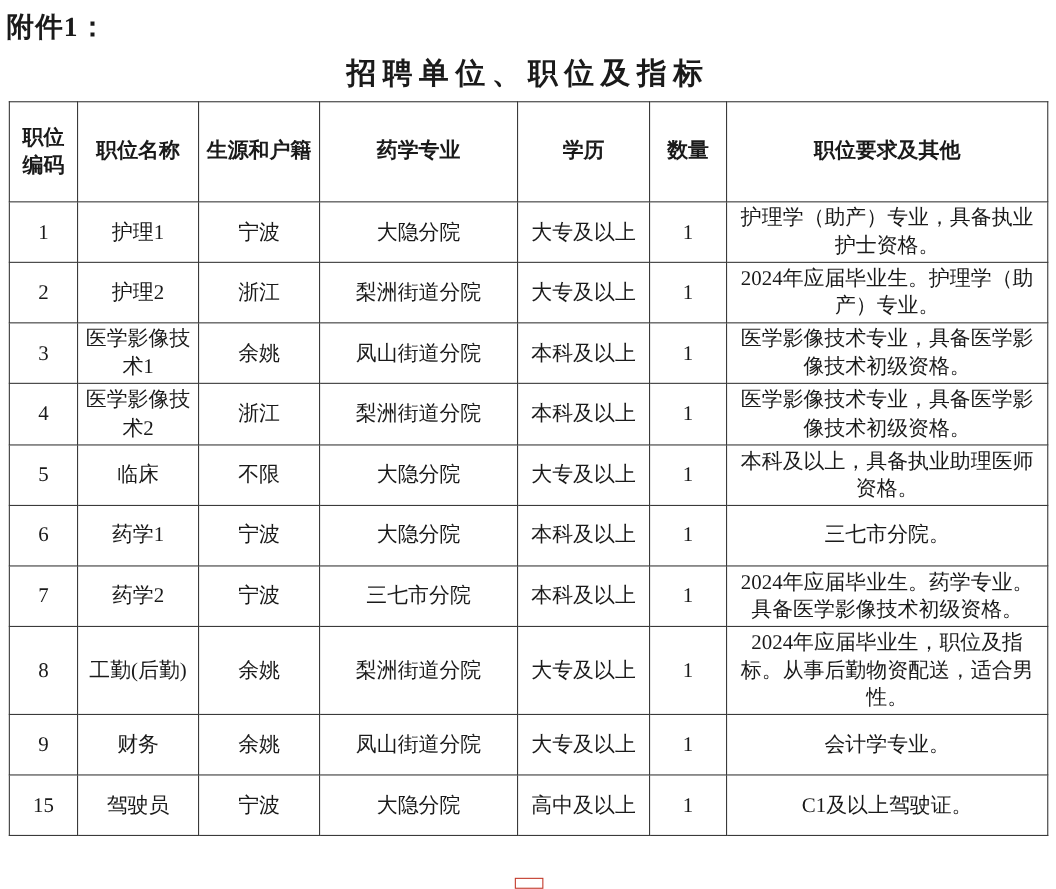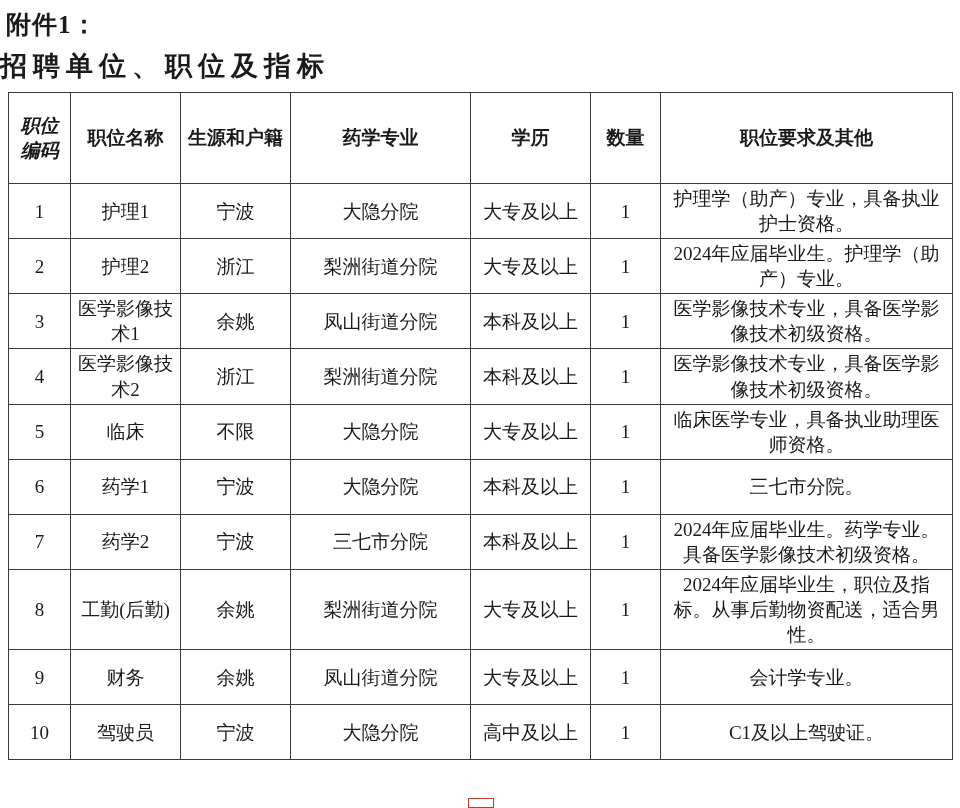--- a/index.html
+++ b/index.html
@@ -28,21 +28,21 @@
     font-size: 25px;
     font-weight: 700;
     letter-spacing: 1px;
     font-family: "Liberation Serif", "DejaVu Serif", serif;
   }
   .doc-title {
     position: absolute;
     left: 0;
     right: 0;
     top: 48px;
-    text-align: left;
+    text-align: center;
     font-size: 27px;
     font-weight: 700;
     letter-spacing: 6px;
     font-family: "Liberation Serif", "DejaVu Serif", serif;
   }
   table.jobs {
     position: absolute;
     left: 8px;
     top: 92px;
     width: 944px;
@@ -71,21 +71,21 @@
     padding-left: 6px;
     padding-right: 4px;
   }
   .col-code   { width: 62px; }
   .col-name   { width: 110px; }
   .col-origin { width: 110px; }
   .col-unit   { width: 180px; }
   .col-edu    { width: 120px; }
   .col-qty    { width: 70px; }
   .col-req    { width: 292px; }
-  .th-code span { display: block; font-style: italic; }
+  .th-code span { display: block; }
   .bottom-mark {
     position: absolute;
     left: 468px;
     top: 798px;
     width: 26px;
     height: 10px;
     border: 1px solid #c23a2b;
     box-sizing: border-box;
   }
 </style>
@@ -159,21 +159,21 @@
           <td>1</td>
           <td class="req">医学影像技术专业，具备医学影像技术初级资格。</td>
         </tr>
         <tr>
           <td>5</td>
           <td>临床</td>
           <td>不限</td>
           <td>大隐分院</td>
           <td>大专及以上</td>
           <td>1</td>
-          <td class="req">临床医学专业，具备执业助理医师资格。</td>
+          <td class="req">本科及以上，具备执业助理医师资格。</td>
         </tr>
         <tr>
           <td>6</td>
           <td>药学1</td>
           <td>宁波</td>
           <td>大隐分院</td>
           <td>本科及以上</td>
           <td>1</td>
           <td class="req">三七市分院。</td>
         </tr>
@@ -198,21 +198,21 @@
         <tr>
           <td>9</td>
           <td>财务</td>
           <td>余姚</td>
           <td>凤山街道分院</td>
           <td>大专及以上</td>
           <td>1</td>
           <td class="req">会计学专业。</td>
         </tr>
         <tr>
-          <td>10</td>
+          <td>15</td>
           <td>驾驶员</td>
           <td>宁波</td>
           <td>大隐分院</td>
           <td>高中及以上</td>
           <td>1</td>
           <td class="req">C1及以上驾驶证。</td>
         </tr>
       </tbody>
   </table>
 

